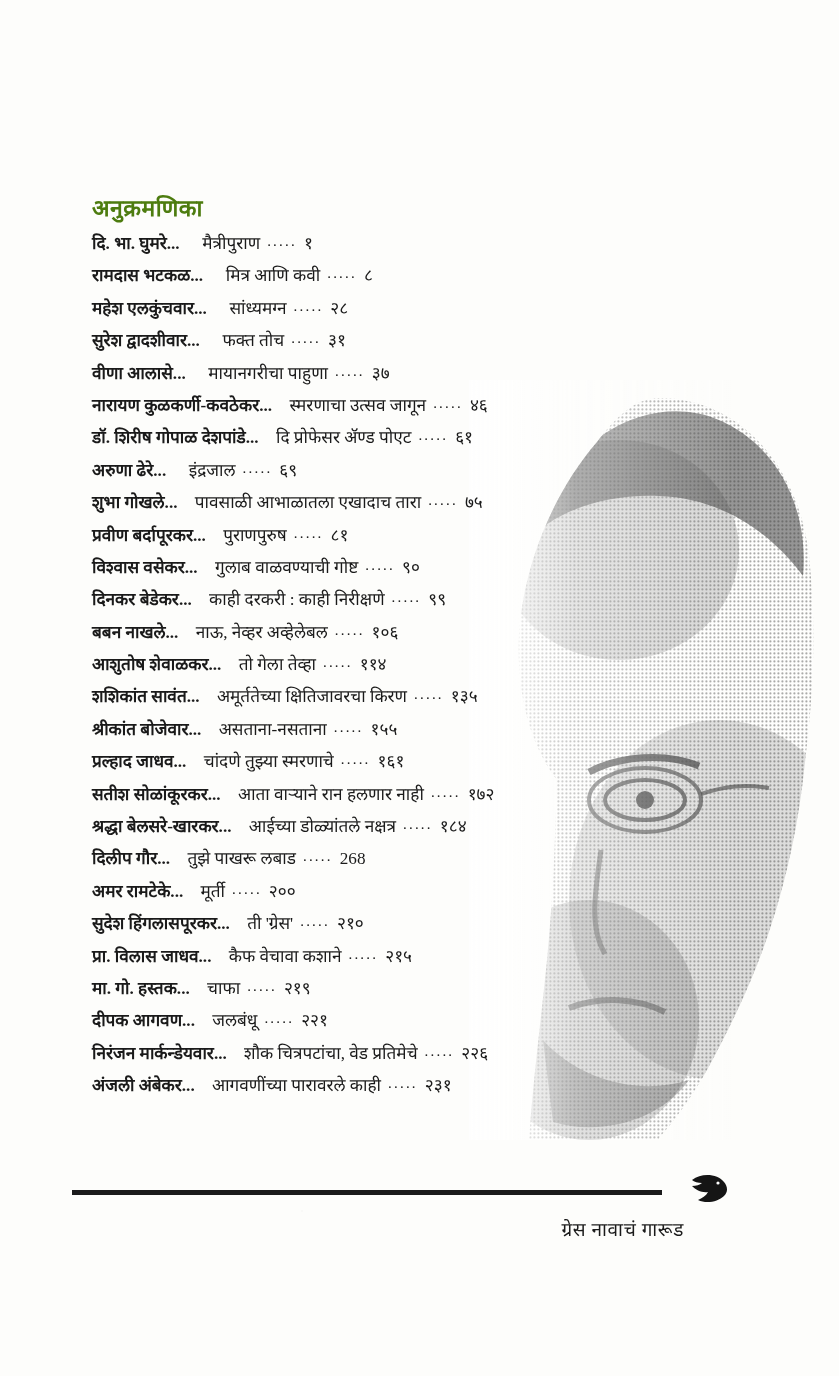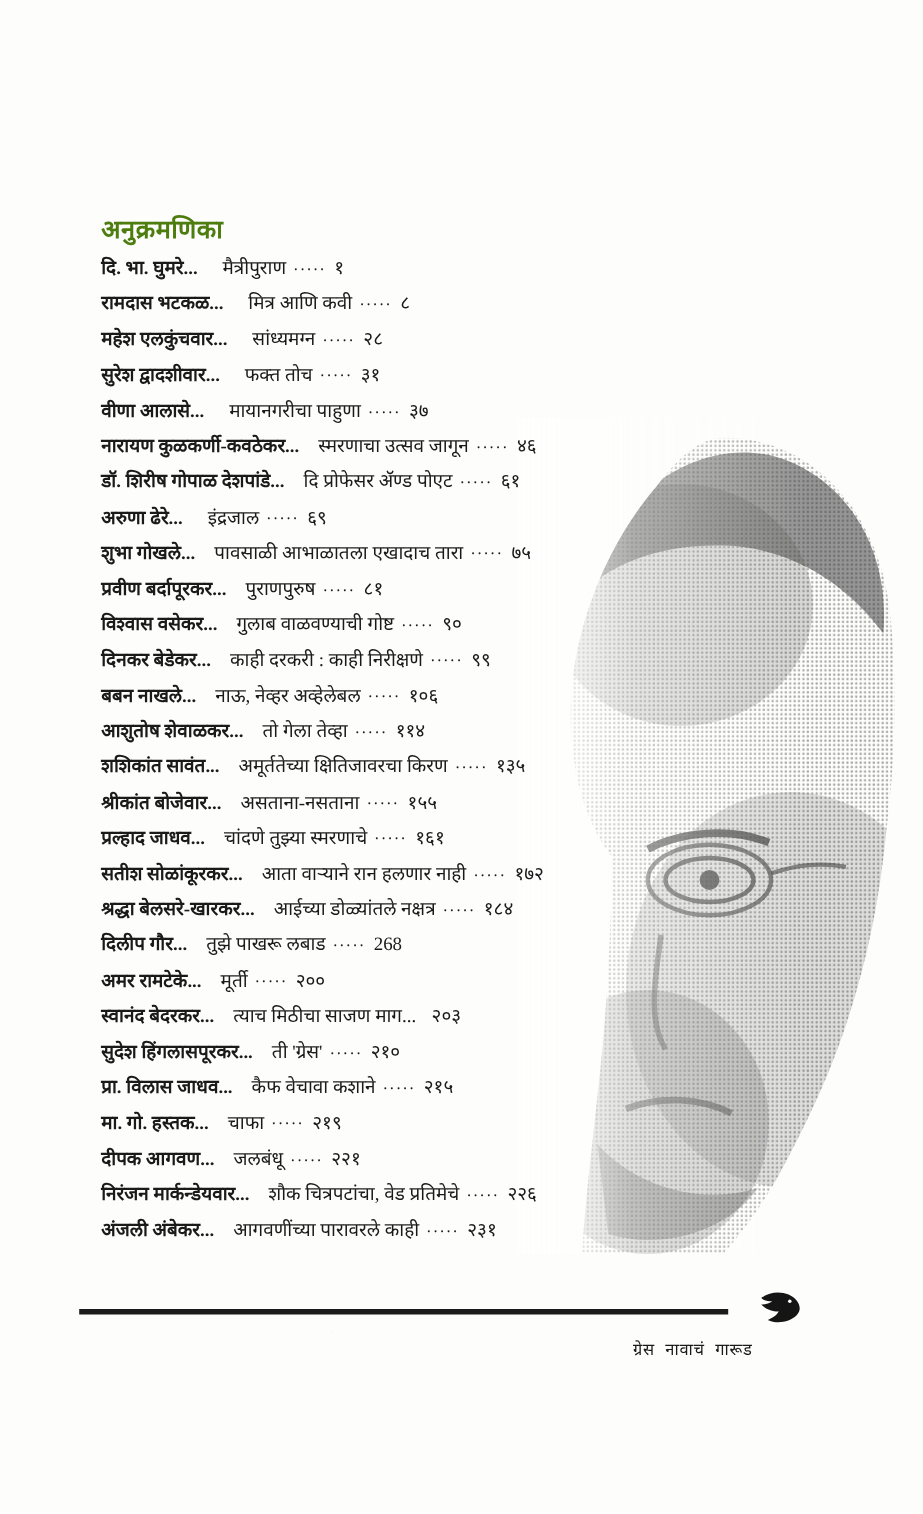--- a/index.html
+++ b/index.html
@@ -87,22 +87,22 @@
     left: 72px;
     top: 1190px;
     width: 590px;
     height: 5px;
     background: #1b1b1b;
   }
   .footer-text {
     position: absolute;
     right: 155px;
     top: 1216px;
-    font-size: 15px;
-    font-family: Liberation Mono, monospace;
+    font-size: 19px;
+    font-family: Liberation Serif, serif;
     color: #1a1a1a;
     letter-spacing: 0.6px;
   }
   .bird {
     position: absolute;
     right: 105px;
     top: 1172px;
     width: 46px;
     height: 36px;
   }
@@ -340,27 +340,20 @@
     </div>
 
     <div class="toc-row">
       <span class="author">अमर रामटेके...</span>
       <span class="gapdots">&nbsp;</span>
       <span class="title">मूर्ती</span>
       <span class="dots">.....</span>
       <span class="page-no">२००</span>
     </div>
 
-    <div class="toc-row">
-      <span class="author">स्वानंद बेदरकर...</span>
-      <span class="gapdots">&nbsp;</span>
-      <span class="title">त्याच मिठीचा साजण माग...</span>
-      <span class="dots"></span>
-      <span class="page-no">२०३</span>
-    </div>
 
     <div class="toc-row">
       <span class="author">सुदेश हिंगलासपूरकर...</span>
       <span class="gapdots">&nbsp;</span>
       <span class="title">ती 'ग्रेस'</span>
       <span class="dots">.....</span>
       <span class="page-no">२१०</span>
     </div>
 
     <div class="toc-row">

